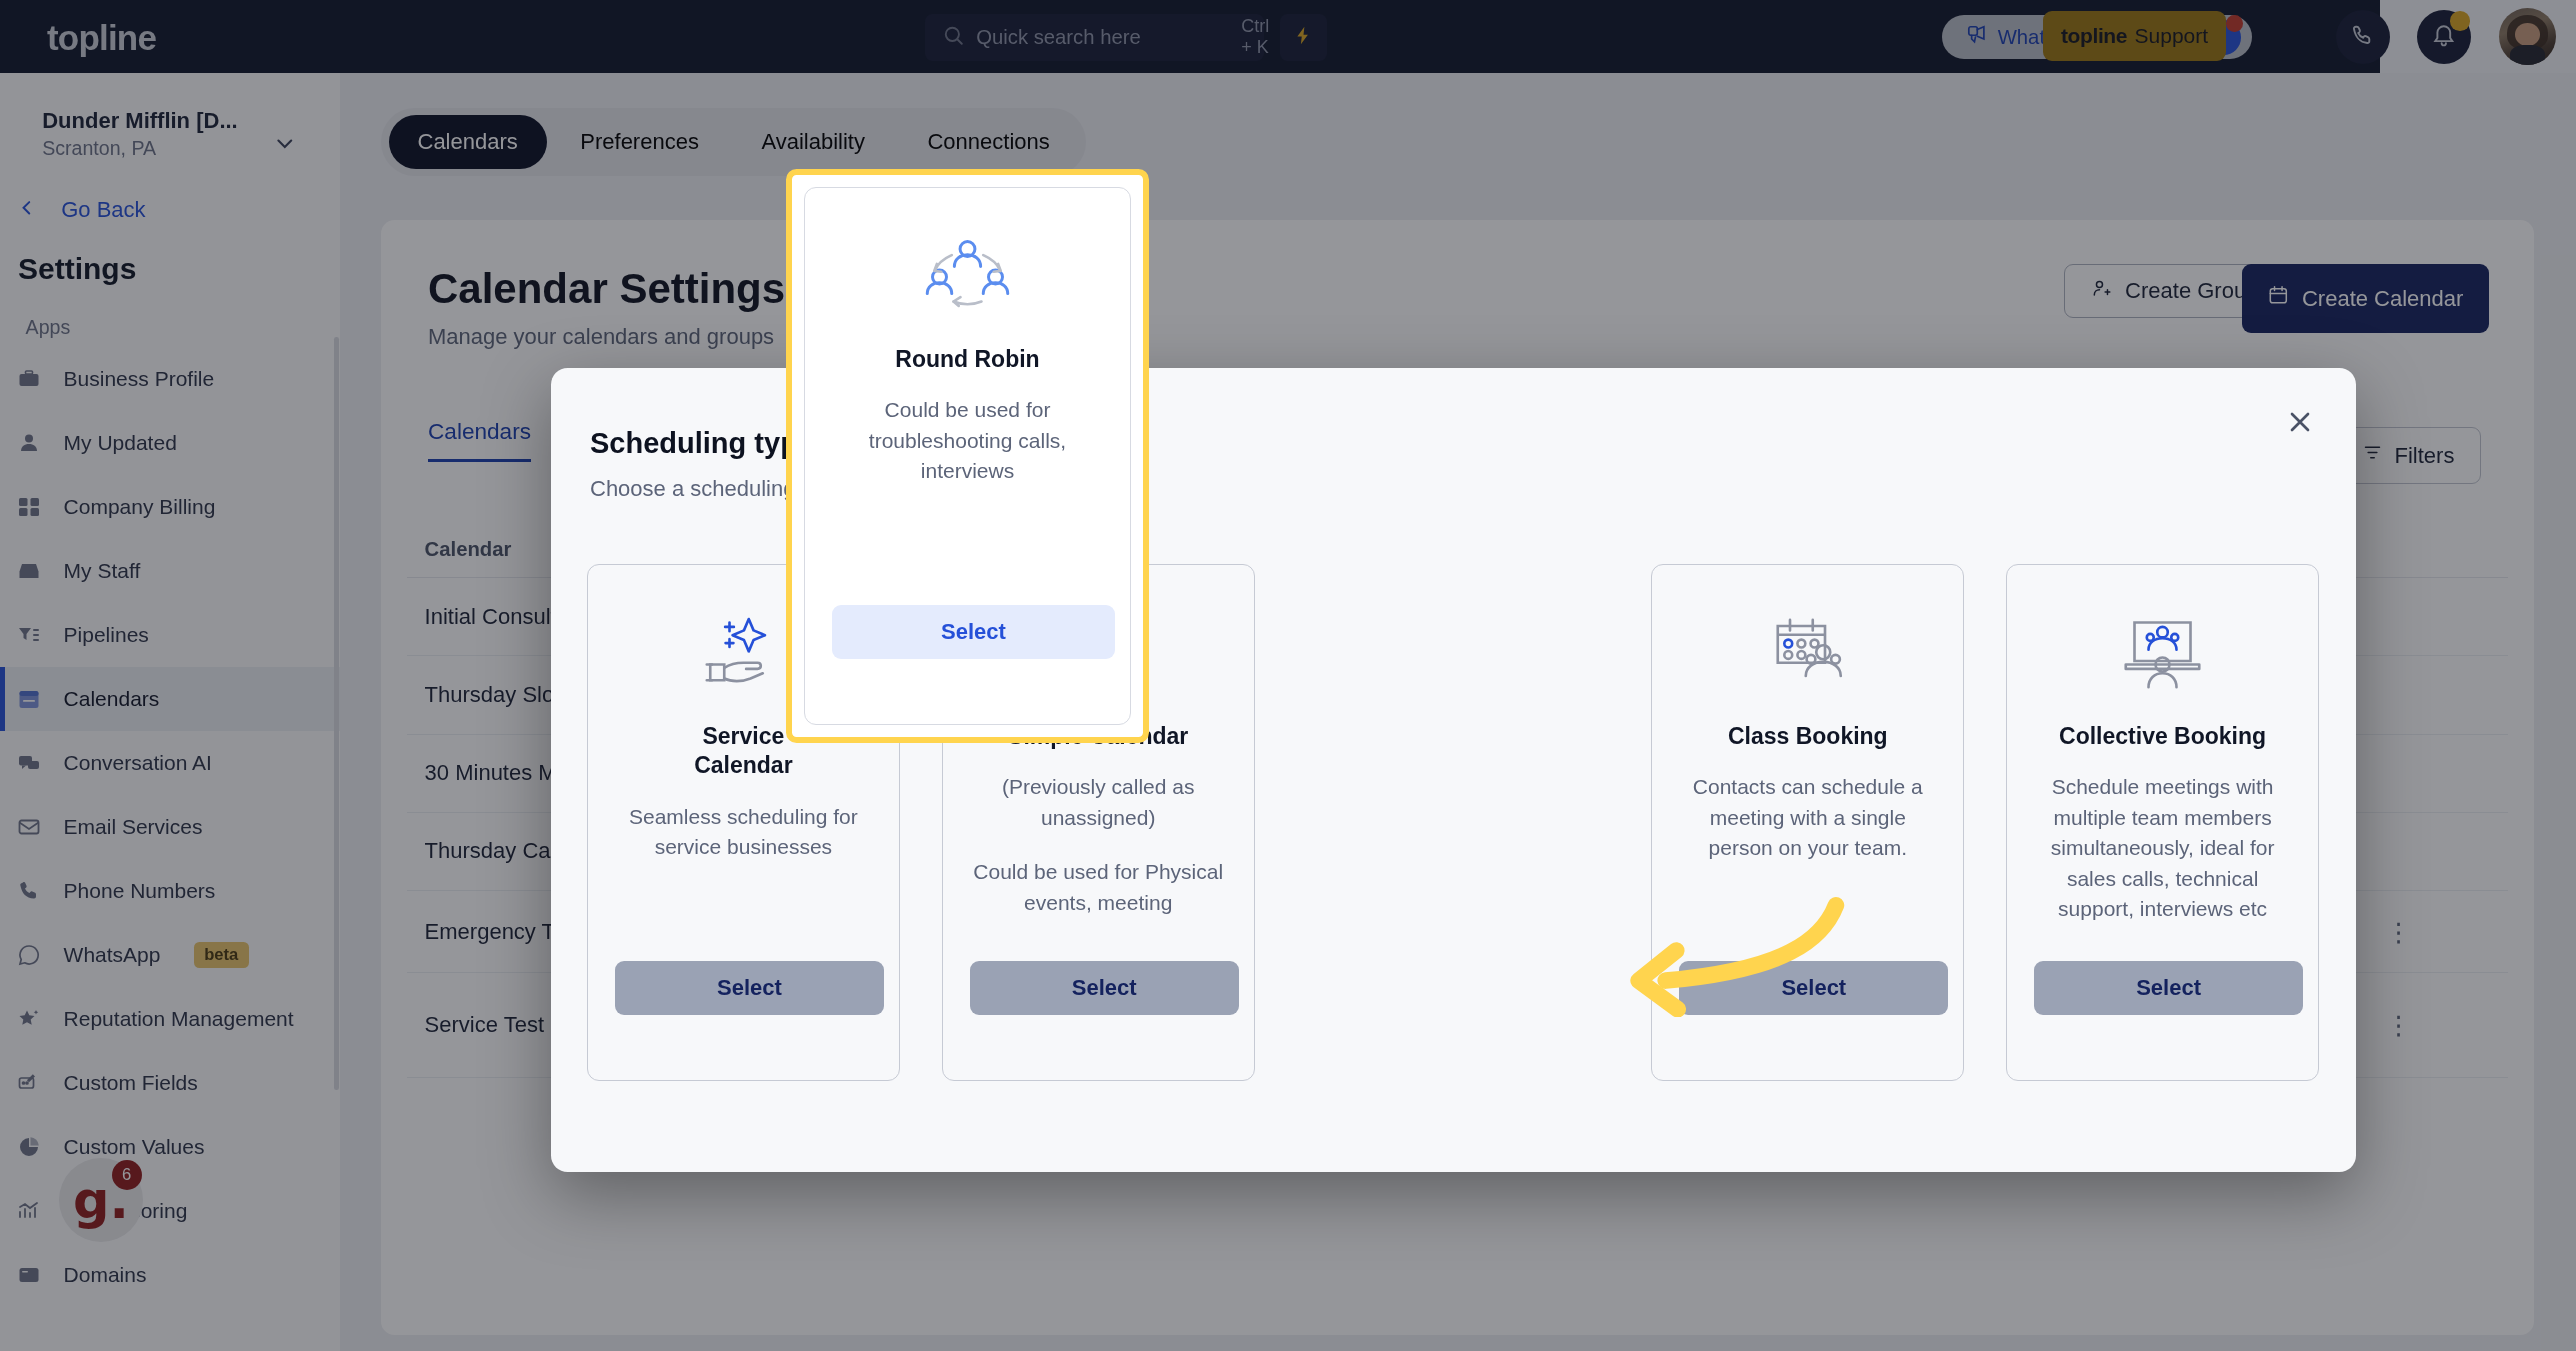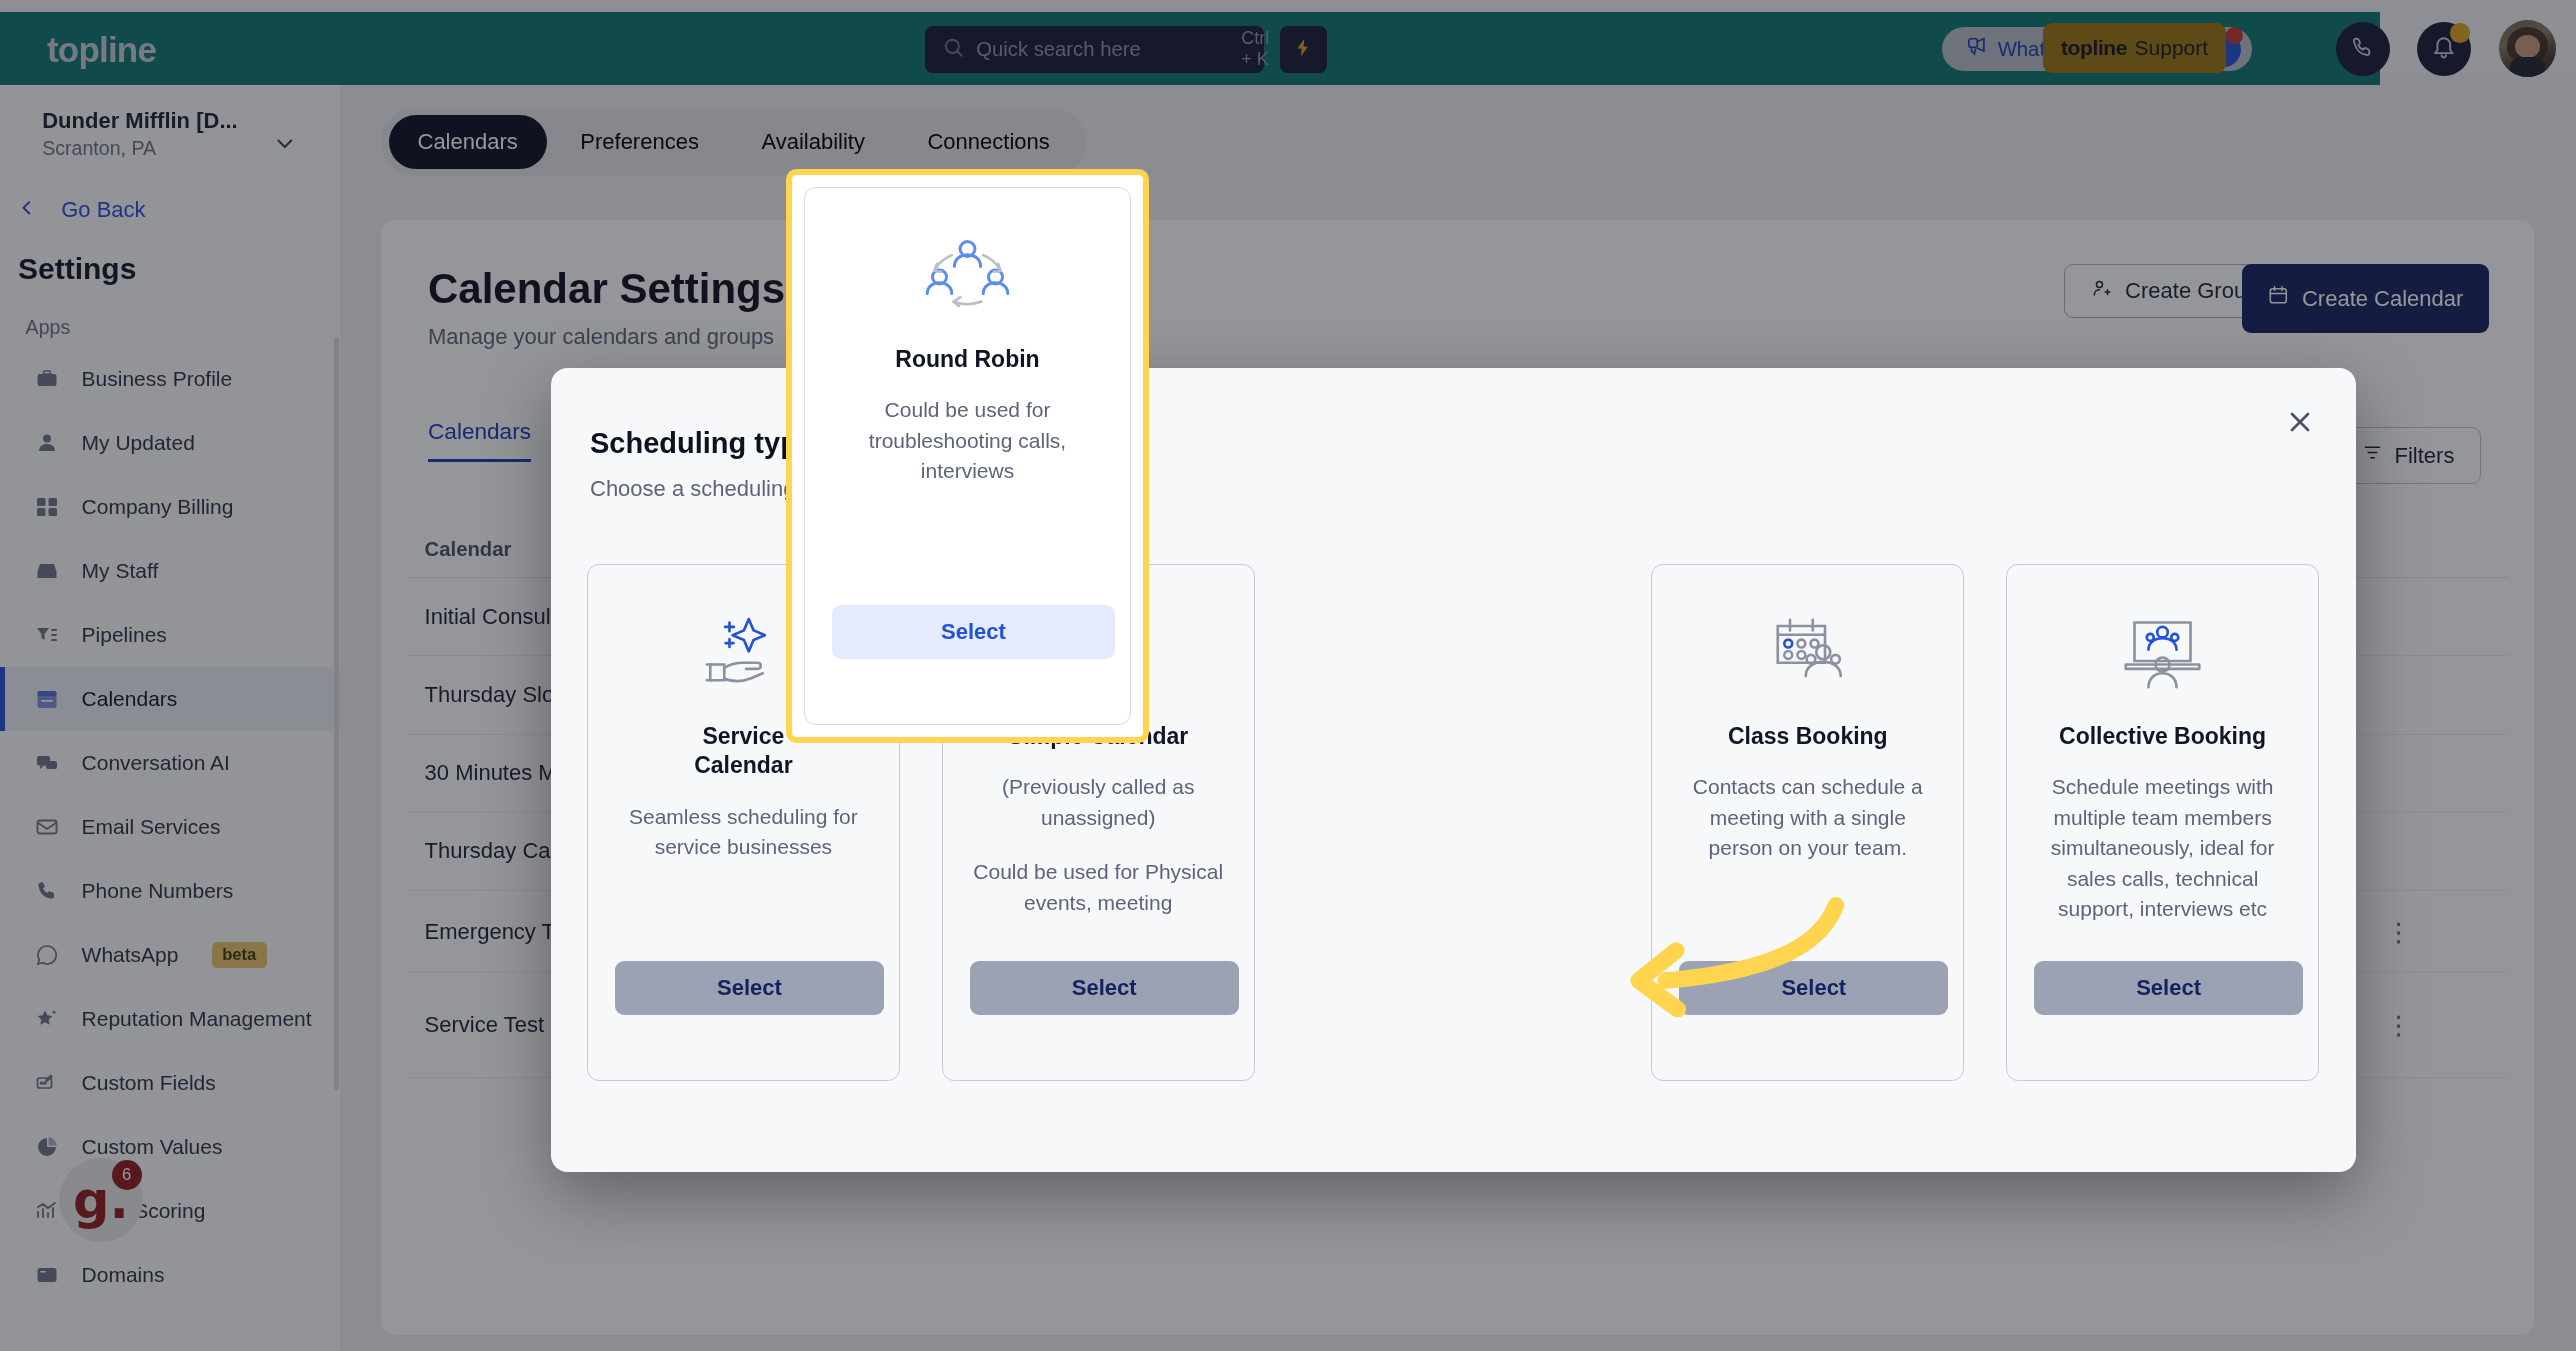--- a/index.html
+++ b/index.html
@@ -5,22 +5,22 @@
   * { box-sizing: border-box; margin: 0; padding: 0; }
   html, body {
     width: 2576px; height: 1351px;
     font-family: "Liberation Sans", sans-serif;
     background: #f1f2f6; overflow: hidden;
   }
   #root { position: relative; width: 2576px; height: 1351px; }
 
   
   .topbar {
-    position: absolute; top: 12px; left: 0; width: 2380px; height: 73px;
-    background: #0f766e; display: flex; align-items: center; z-index: 30;
+    position: absolute; top: 0; left: 0; width: 2380px; height: 73px;
+    background: #0f172a; display: flex; align-items: center; z-index: 30;
   }
   .brand {
     position: absolute; left: 47px; top: 18px;
     font-size: 35px; font-weight: 700; color: #c9ccd6; letter-spacing: -0.8px;
   }
   .searchwrap {
     position: absolute; left: 925px; top: 13.6px;
     width: 339px; height: 47px; background: #161c35; border-radius: 7.5px;
     display: flex; align-items: center; padding: 0 16.6px;
   }
@@ -107,21 +107,21 @@
     color: #2550d8; font-size: 22px; font-weight: 500;
   }
   .settings-title {
     margin: 29px 0 0 18px; font-size: 30px; font-weight: 700; color: #101626;
   }
   .apps-label {
     margin: 30px 0 7.5px 25.6px; font-size: 19.6px; color: #6b7186;
   }
   .navitem {
     position: relative; height: 64px; display: flex; align-items: center;
-    padding-left: 32px; gap: 19.6px; color: #2d3448; font-size: 21px;
+    padding-left: 14px; gap: 19.6px; color: #2d3448; font-size: 21px;
   }
   .navitem.active { background: #eceef3; }
   .navitem.active::before {
     content: ""; position: absolute; left: 0; top: 0; width: 5.3px; height: 100%;
     background: #2550d8;
   }
   .navitem.active .nav-label { color: #111728; font-weight: 500; }
   .navicon { width: 30px; height: 30px; display: flex; align-items: center; justify-content: center; flex: 0 0 30px; }
   .beta-badge {
     margin-left: 13.6px; background: #e8c46a; color: #4a3a10;

